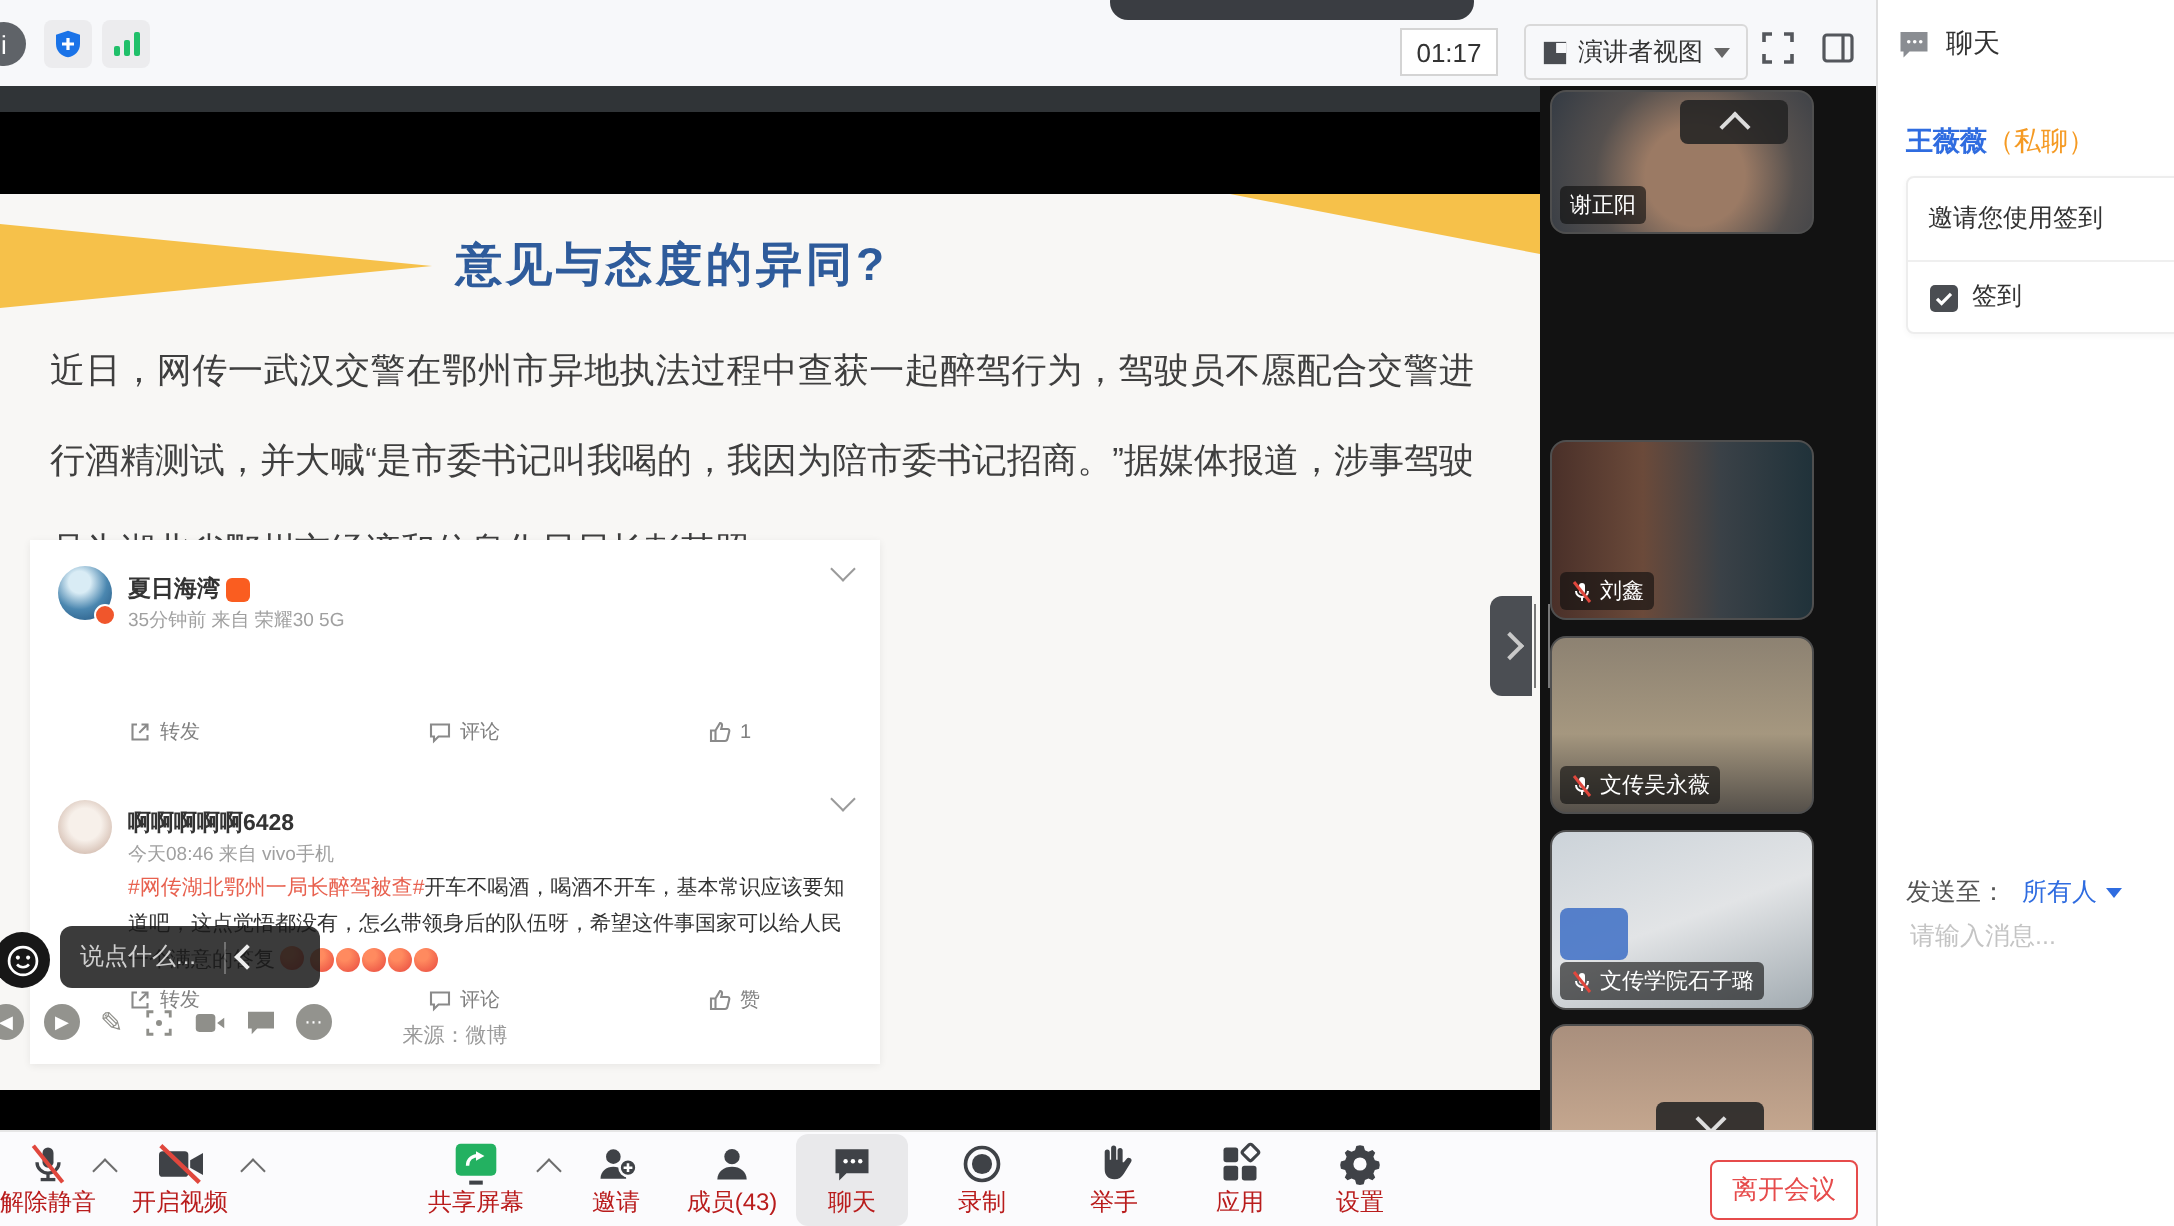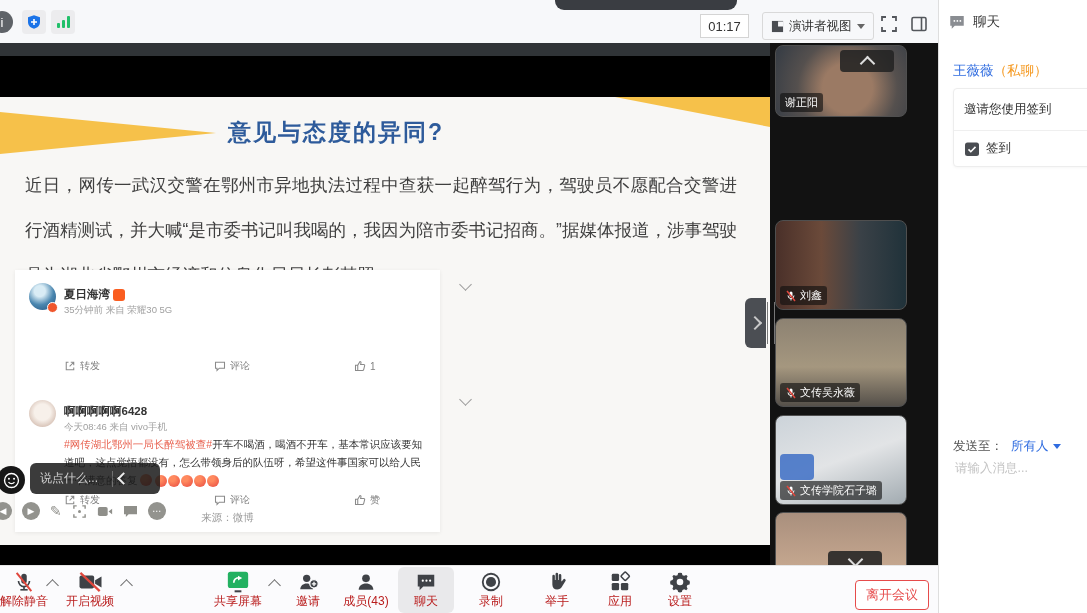--- a/index.html
+++ b/index.html
@@ -27,21 +27,21 @@
   .slide{position:absolute;left:0;top:54px;width:770px;height:448px;background:#f8f7f5;overflow:hidden;}
   .wedge-l{position:absolute;left:0;top:15px;width:216px;height:42px;background:#f6c14a;
            clip-path:polygon(0 0,100% 50%,0 100%);}
   .wedge-r{position:absolute;right:0;top:0;width:155px;height:30px;background:#f6c14a;
            clip-path:polygon(0 0,100% 0,100% 100%);}
   .slide-title{position:absolute;left:228px;top:20px;font-size:23px;font-weight:bold;color:#2e5b9b;letter-spacing:2px;}
   .slide-body{position:absolute;left:25px;top:66px;width:712px;font-size:17.5px;color:#3f3f3f;line-height:45px;text-align:justify;}
 
   
   .wcard{position:absolute;left:15px;top:173px;width:425px;height:262px;background:#fff;box-shadow:0 1px 4px rgba(0,0,0,.07);}
-  .post{position:absolute;left:0;width:100%;padding-left:44px;}
+  .post{position:absolute;left:0;width:100%;}
   .avatar{position:absolute;left:14px;width:27px;height:27px;border-radius:50%;}
   .av1{background:radial-gradient(circle at 40% 30%,#d9ecf5 0 22%,#4b87b0 55%,#1f4f7a 100%);}
   .av2{background:radial-gradient(circle at 50% 45%,#f7f0ea 0 40%,#dcc9be 70%,#b99f94 100%);}
   .av-dot{position:absolute;width:9px;height:9px;border-radius:50%;background:#f0562c;border:1.5px solid #fff;left:32px;}
   .pname{position:absolute;left:49px;font-size:11.5px;font-weight:bold;color:#333;display:flex;align-items:center;gap:3px;}
   .vipbadge{display:inline-block;width:12px;height:12px;border-radius:3px;background:#fa5d20;
             color:#ffd; font-size:8px;line-height:12px;text-align:center;}
   .pmeta{position:absolute;left:49px;font-size:9.5px;color:#a0a0a0;}
   .pcontent{position:absolute;left:49px;width:364px;font-size:10.5px;line-height:18px;color:#333;}
   .redlink{color:#e8614f;}
@@ -87,21 +87,21 @@
   .chev-dn{width:9px;height:9px;border-right:2px solid #ddd;border-bottom:2px solid #ddd;transform:rotate(45deg);margin-bottom:3px;}
   .strip-handle{position:absolute;left:745px;top:298px;width:21px;height:50px;background:#4b4e53;border-radius:6px 0 0 6px;
                 display:flex;align-items:center;justify-content:center;}
   .chev-r{width:8px;height:8px;border-right:2px solid #c9c9c9;border-top:2px solid #c9c9c9;transform:rotate(45deg);margin-right:2px;}
   .handle-lines{position:absolute;left:767px;top:302px;width:6px;height:42px;border-left:1px solid #777;border-right:1px solid #777;}
 
   
   .chat{position:absolute;left:938px;top:0;width:149px;height:613px;background:#fff;border-left:1px solid #dedede;box-sizing:border-box;}
   .chat-head{position:absolute;left:0;top:0;width:100%;height:43px;display:flex;align-items:center;gap:7px;padding-left:9px;box-sizing:border-box;font-size:13.5px;color:#333;}
   .chat-sender{position:absolute;left:14px;top:62px;font-size:13.5px;}
-  .c-blue{color:#2f6ce0;} .c-orange{color:#f59a23;}
+  .c-blue{color:#2f6ce0;font-weight:bold;} .c-orange{color:#f59a23;}
   .chat-card{position:absolute;left:14px;top:88px;width:150px;background:#fff;border:1px solid #ededed;border-radius:4px;box-shadow:0 1px 3px rgba(0,0,0,.04);}
   .chat-msg{padding:12px 10px;font-size:12.5px;color:#333;border-bottom:1px solid #efefef;}
   .chat-checkin{padding:9px 10px;display:flex;align-items:center;gap:6px;font-size:12.5px;color:#333;}
   .sendrow{position:absolute;left:14px;top:438px;display:flex;align-items:center;font-size:12.5px;color:#555;gap:8px;}
   .sendsel{color:#2f6ce0;display:flex;align-items:center;gap:4px;}
   .caret-blue{width:0;height:0;border-left:4px solid transparent;border-right:4px solid transparent;border-top:5px solid #2f6ce0;}
   .chat-input{position:absolute;left:14px;top:460px;width:125px;border:none;outline:none;font-size:12.5px;color:#444;background:transparent;}
   .chat-input::placeholder{color:#c4c4c4;}
 
   

